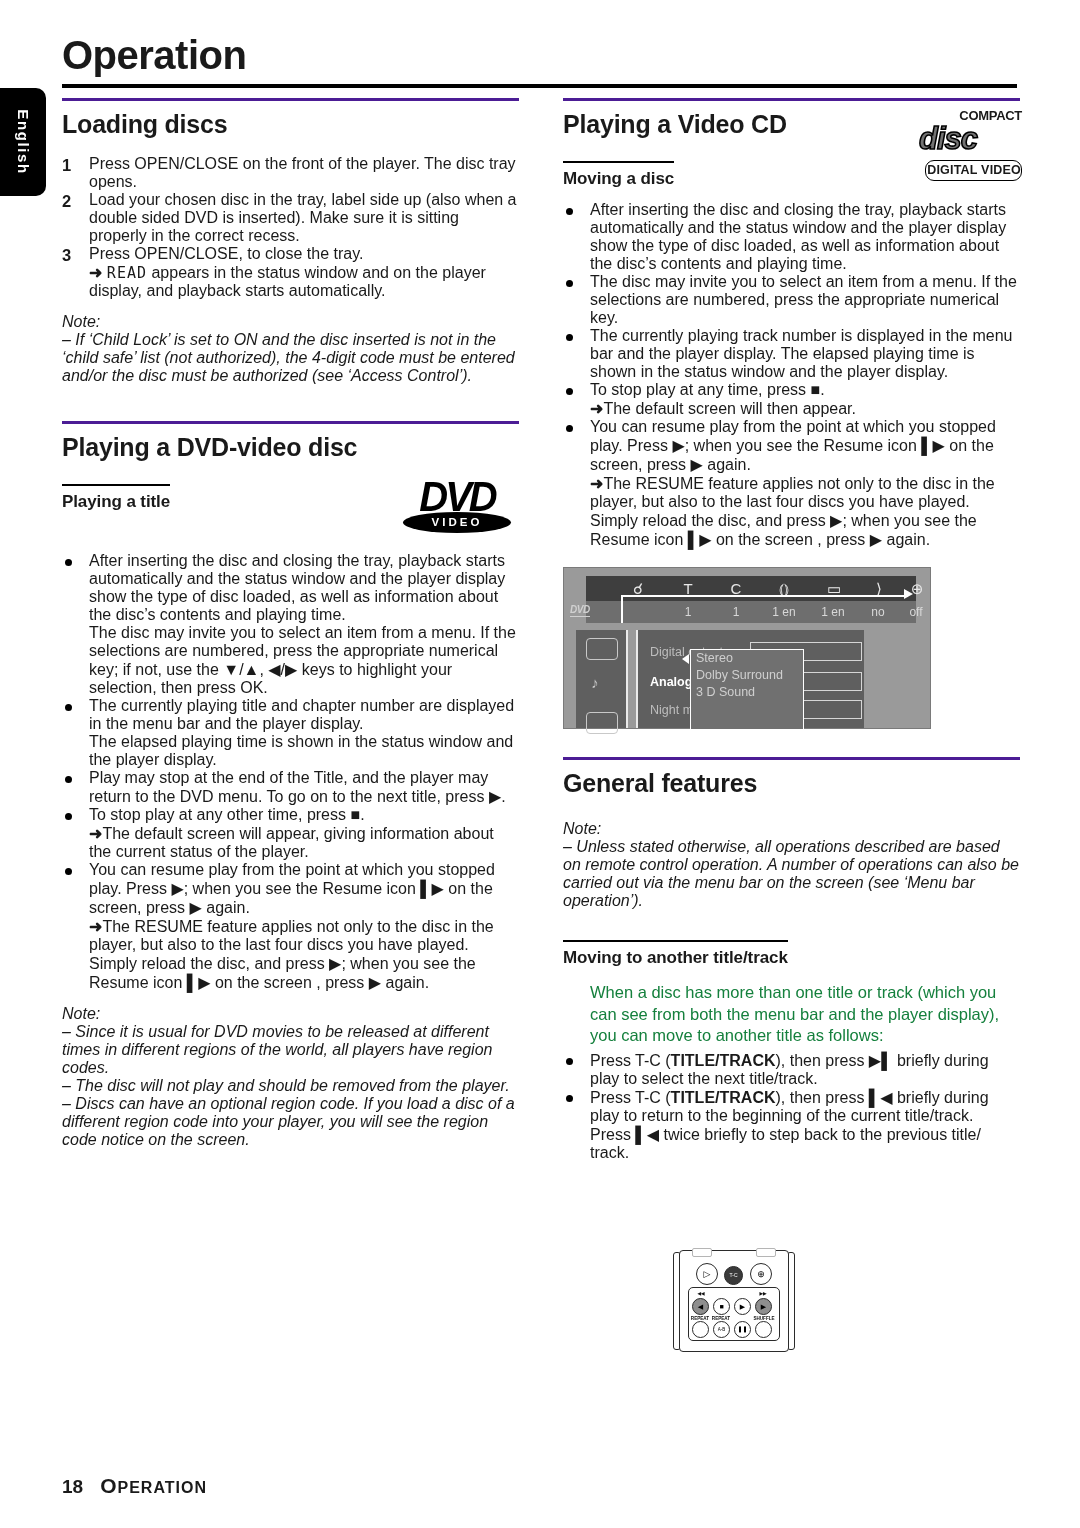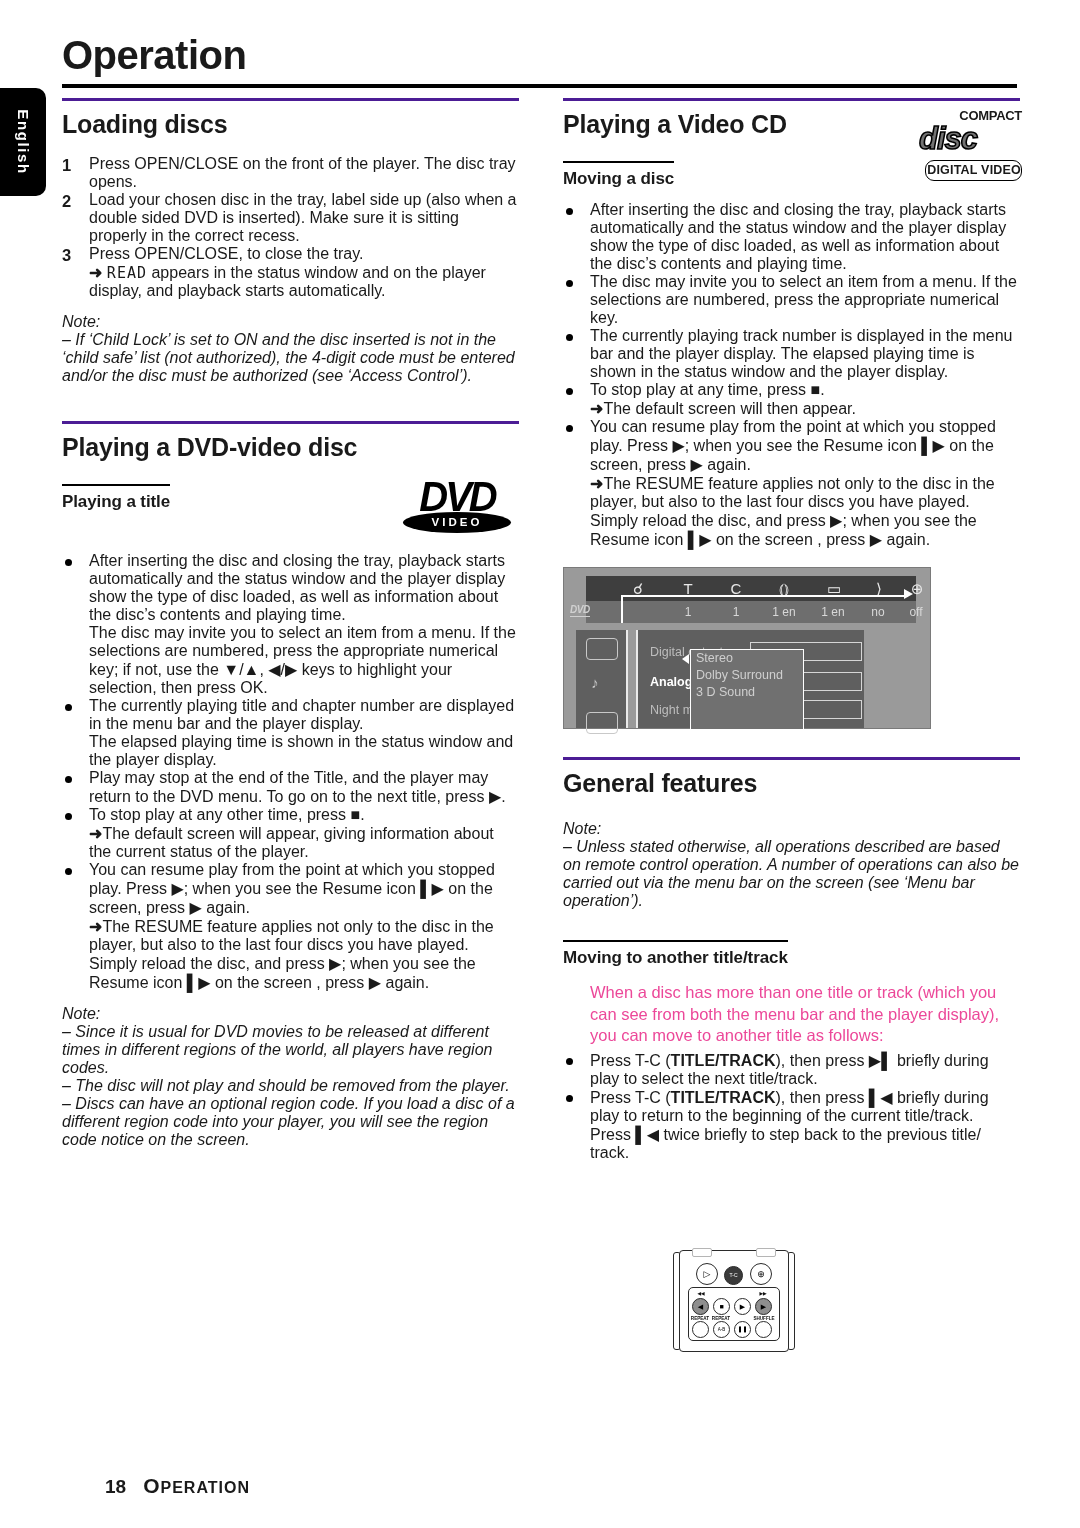--- a/index.html
+++ b/index.html
@@ -46,21 +46,21 @@
   h3.sub{
     font-size:17px; font-weight:bold; margin:0; padding-top:6px;
     border-top:2.5px solid #000; display:inline-block; letter-spacing:-0.1px;
   }
   .sub-wrap{ margin-top:22px; }
   .sub-wrap.w1{ width:144px; }
   .sub-wrap.w2{ width:127px; }
   .sub-wrap.w3{ width:300px; }
 
   p, li, .txt{
-    font-size:16.5px; line-height:21.6px; margin:0; color:#ec4899;
+    font-size:16.5px; line-height:21.6px; margin:0; color:#15803d;
   }
   .note{ font-style:italic; }
   .blk{ margin-top:13px; }
 
   
   .steps{ margin-top:16px; }
   .step{ display:flex; margin-bottom:0px; }
   .step .n{ width:27px; flex:none; font-weight:bold; font-size:16.5px; line-height:21.6px;}
   .step .b{ flex:1; }
 
@@ -167,21 +167,21 @@
            font-size:5.5px; text-align:center; color:#000; }
   .rm-btn.dark{ background:#8e8e8e; }
   .rm-btn.blk{ background:#3a3a3a; color:#fff; }
   .rm-frame{ position:absolute; left:24px; top:36px; width:88px; height:56px;
              border:1.4px solid #2b2b2b; border-radius:5px;}
   .rm-lbl{ position:absolute; font-size:4.6px; font-weight:bold; color:#111; text-align:center;}
   .rm-top{ position:absolute; border:1.4px solid #b5b5b5; border-radius:2px; background:#fff;}
 
   
   .footer{ position:absolute; left:62px; bottom:30px; font-size:0;}
-  .footer .pg{ font-size:19px; font-weight:bold; letter-spacing:0px;margin-left:43px;}
+  .footer .pg{ font-size:19px; font-weight:bold; letter-spacing:0px;}
   .footer .op{ font-size:16px; font-weight:bold; margin-left:17px; letter-spacing:1px;}
   .footer .op .cap{ font-size:21px; }
 </style>
 </head>
 <body>
 
 <div class="lang-tab">
   <span>English</span>
 </div>
 

